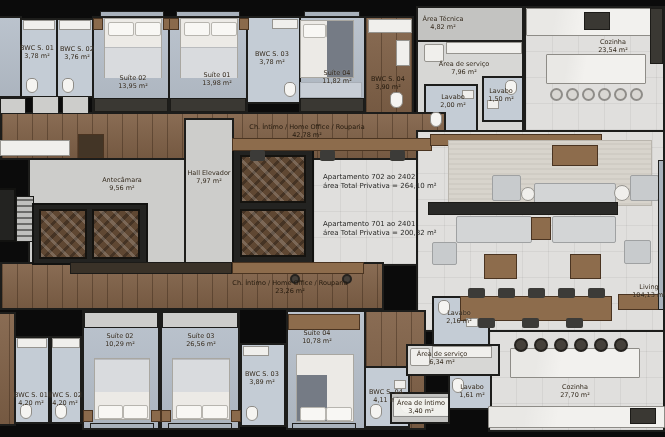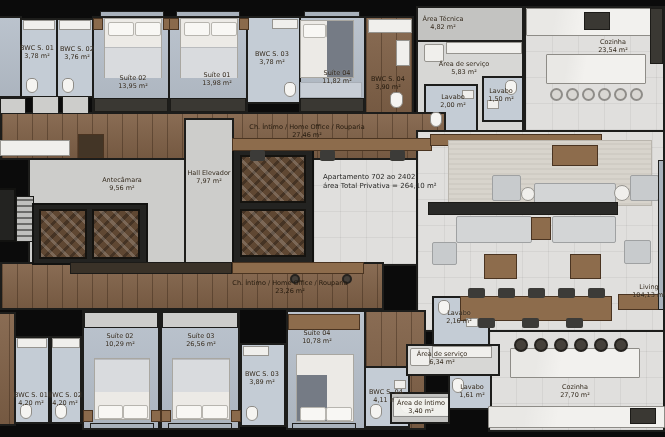--- a/index.html
+++ b/index.html
@@ -287,37 +287,37 @@
   <div class="lbl onwood" style="left:388px;top:83px;">
       <span class="nm">BWC S. 04</span>
       <span class="ar">3,90 m²</span>
     </div>
   <div class="lbl" style="left:443px;top:23px;">
       <span class="nm">Área Técnica</span>
       <span class="ar">4,82 m²</span>
     </div>
   <div class="lbl" style="left:464px;top:68px;">
       <span class="nm">Área de serviço</span>
-      <span class="ar">5,83 m²</span>
+      <span class="ar">7,96 m²</span>
     </div>
   <div class="lbl" style="left:453px;top:101px;">
       <span class="nm">Lavabo</span>
       <span class="ar">2,00 m²</span>
     </div>
   <div class="lbl" style="left:501px;top:95px;">
       <span class="nm">Lavabo</span>
       <span class="ar">1,50 m²</span>
     </div>
   <div class="lbl" style="left:613px;top:46px;">
       <span class="nm">Cozinha</span>
       <span class="ar">23,54 m²</span>
     </div>
   <div class="lbl onwood" style="left:307px;top:131px;">
       <span class="nm">Ch. Íntimo / Home Office / Rouparia</span>
-      <span class="ar">27,46 m²</span>
+      <span class="ar">42,78 m²</span>
     </div>
   <div class="lbl" style="left:209px;top:177px;">
       <span class="nm">Hall Elevador</span>
       <span class="ar">7,97 m²</span>
     </div>
   <div class="lbl" style="left:122px;top:184px;">
       <span class="nm">Antecâmara</span>
       <span class="ar">9,56 m²</span>
     </div>
   <div class="lbl onwood" style="left:290px;top:287px;">
@@ -374,14 +374,18 @@
     </div>
   <div class="lbl" style="left:649px;top:291px;">
       <span class="nm">Living</span>
       <span class="ar">104,13 m²</span>
     </div>
 
   <div class="unit-lbl" style="left:323px;top:173px;">
     <span style="display:block;">Apartamento 702 ao 2402</span>
     <span style="display:block;">área Total Privativa = 264,10 m²</span>
   </div>
+  <div class="unit-lbl" style="left:323px;top:220px;">
+    <span style="display:block;">Apartamento 701 ao 2401</span>
+    <span style="display:block;">área Total Privativa = 200,82 m²</span>
+  </div>
 
 </div>
 
 </body></html>

